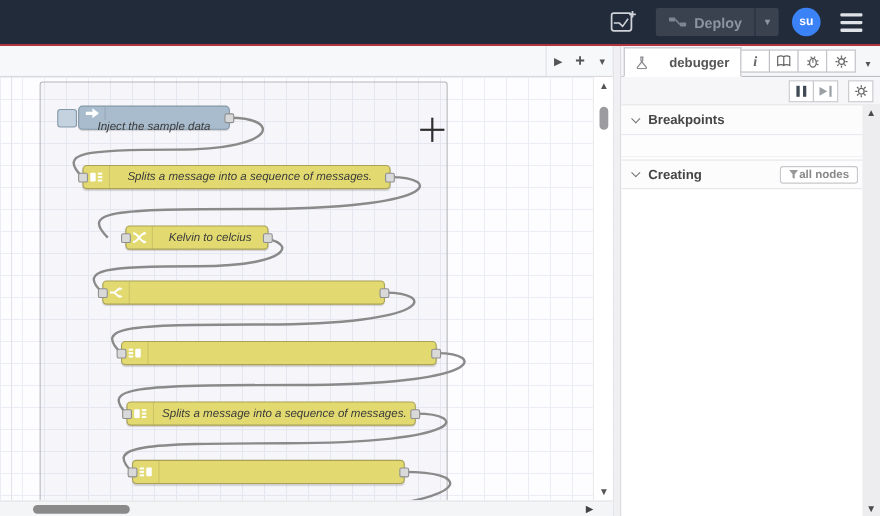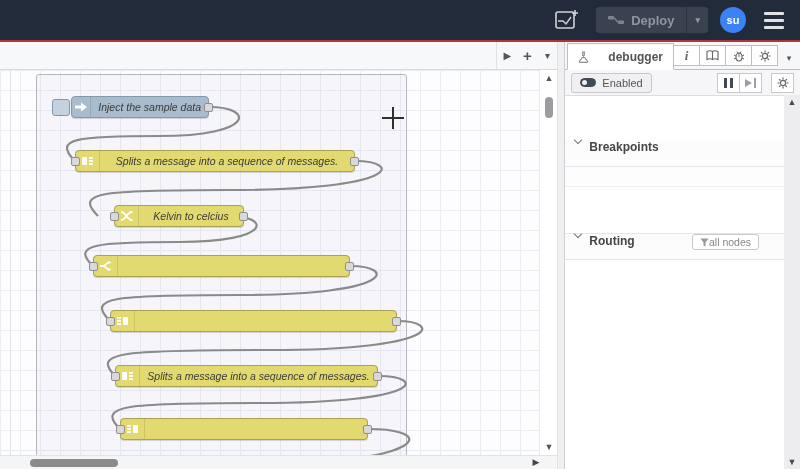--- a/index.html
+++ b/index.html
@@ -42,21 +42,21 @@
     background-size:20px 20px; }
   .palette-edge { position:absolute; left:10px; top:0; bottom:0; width:1px; background:#e3e3e8; }
   .group-rect { position:absolute; left:36px; top:4px; width:371px; height:420px;
     border:1px solid #b6b6bc; border-radius:3px; background:rgba(150,160,180,0.07); }
   .wires { position:absolute; left:0; top:0; }
   .wires path { stroke:#8a8a8a; stroke-width:2.2; fill:none; }
 
   .node { position:absolute; height:22px; border-radius:4px; display:flex; align-items:center;
     box-shadow:0 1px 1px rgba(0,0,0,0.15); cursor:move; }
   .node.yellow { background:#e2da71; border:1px solid #a9a154; }
-  .node.inject { background:#a9bccd; border:1px solid #8398a9; }
+  .node.inject { background:#a9bccd; border:1px solid #8398a9;flex-direction:column; }
   .node .iconbox { width:24px; align-self:stretch; display:flex; align-items:center; justify-content:center;
     border-right:1px solid rgba(0,0,0,0.1); }
   .node .nlabel { flex:1; text-align:center; font-size:10.5px; font-style:italic; color:#3a3a3a;
     padding:0 7px; white-space:nowrap; }
   .node .port { position:absolute; width:9px; height:9px; background:#d9d9d9; border:1px solid #8f8f8f;
     border-radius:2px; top:6px; cursor:crosshair; }
   .node .port.in { left:-5px; } .node .port.out { right:-5px; }
   .inject-btn { position:absolute; left:-20px; top:2px; width:18px; height:17px;
     background:#c3d2de; border:1.5px solid #8398a9; border-radius:3px; cursor:pointer; }
 
@@ -100,31 +100,31 @@
     display:flex; align-items:center; justify-content:center; cursor:pointer; }
   .pause-glyph { display:flex; gap:2.5px; }
   .pause-glyph i { display:block; width:3px; height:10px; background:#3f4a55; }
   .step-glyph { display:flex; align-items:center; gap:1.5px; }
   .step-glyph .tri { width:0; height:0; border-top:4.5px solid transparent; border-bottom:4.5px solid transparent;
     border-left:7px solid #9a9fa6; }
   .step-glyph .bar { width:2px; height:10px; background:#9a9fa6; }
   .gear-btn { margin-left:5px; }
 
   .sb-content { flex:1; position:relative; background:#fff; }
-  .sec-header { height:27px; display:flex; gap:8px; padding:0 27px 0 10px;
-    background:#fcfcfd; border-bottom:1px solid #e5e5ea; cursor:pointer;margin-top:44px; }
+  .sec-header { height:27px; display:flex; align-items:center; gap:8px; padding:0 6px 0 10px;
+    background:#fcfcfd; border-bottom:1px solid #e5e5ea; cursor:pointer; }
   .sec-header.bordered-top { border-top:1px solid #e5e5ea; }
   .chev { width:6px; height:6px; border-right:1.6px solid #777; border-bottom:1.6px solid #777;
     transform:rotate(45deg); margin-top:-3px; }
   .sec-title { font-size:12px; font-weight:bold; color:#454545; }
   .sec-empty { height:20px; background:#fdfdfe; border-bottom:1px solid #f0f0f3; }
   .sec-gap { height:2px; }
   .filter-btn { margin-left:auto; margin-right:14px; display:flex; align-items:center; gap:0;
     background:#fff; border:1px solid #c7c7cc; border-radius:3px; height:16px; padding:0 7px;
-    font-size:10.5px; color:#888; cursor:pointer; }
+    font-size:10.5px; color:#888; cursor:pointer;font-weight:bold; }
 
   .sb-scroll { position:absolute; right:0; top:53px; bottom:0; width:16px; background:#ededf0; }
   .sb-scroll .arrow { position:absolute; left:0; right:0; text-align:center; color:#4a4a4a; font-size:9px; cursor:pointer; }
 
   svg { display:block; }
 </style>
 </head>
 <body>
 
 <div class="header">
@@ -303,24 +303,20 @@
           <svg width="12" height="12" viewBox="0 0 12 12">
             <circle cx="6" cy="6" r="2.6" fill="none" stroke="#666" stroke-width="1.2"></circle>
             <path d="M6 0.5 V2.5 M6 9.5 V11.5 M0.5 6 H2.5 M9.5 6 H11.5 M2.1 2.1 L3.5 3.5 M8.5 8.5 L9.9 9.9 M9.9 2.1 L8.5 3.5 M3.5 8.5 L2.1 9.9" stroke="#666" stroke-width="1.2"></path>
           </svg>
         </div>
       </div>
       <div class="sb-caret">▾</div>
     </div>
 
     <div class="sb-toolbar">
-      <div class="enabled-btn">
-        <span class="toggle-glyph"></span>
-        <span>Enabled</span>
-      </div>
       <div class="spacer"></div>
       <div class="tb-group">
         <div class="tb-btn">
           <span class="pause-glyph">
               <i></i>
               <i></i>
             </span>
         </div>
         <div class="tb-btn">
           <span class="step-glyph">
@@ -339,21 +335,21 @@
 
     <div class="sb-content">
       <div class="sec-header">
         <span class="chev"></span>
         <span class="sec-title">Breakpoints</span>
       </div>
       <div class="sec-empty"></div>
       <div class="sec-gap"></div>
       <div class="sec-header bordered-top">
         <span class="chev"></span>
-        <span class="sec-title">Routing</span>
+        <span class="sec-title">Creating</span>
         <span class="filter-btn">
           <svg width="9" height="9" viewBox="0 0 9 9">
             <path d="M0.5 0.5 H8.5 L5.5 4.5 V8.5 L3.5 7.5 V4.5 Z" fill="#999"></path>
           </svg>
           <span>all nodes</span>
         </span>
       </div>
     </div>
 
     <div class="sb-scroll">

